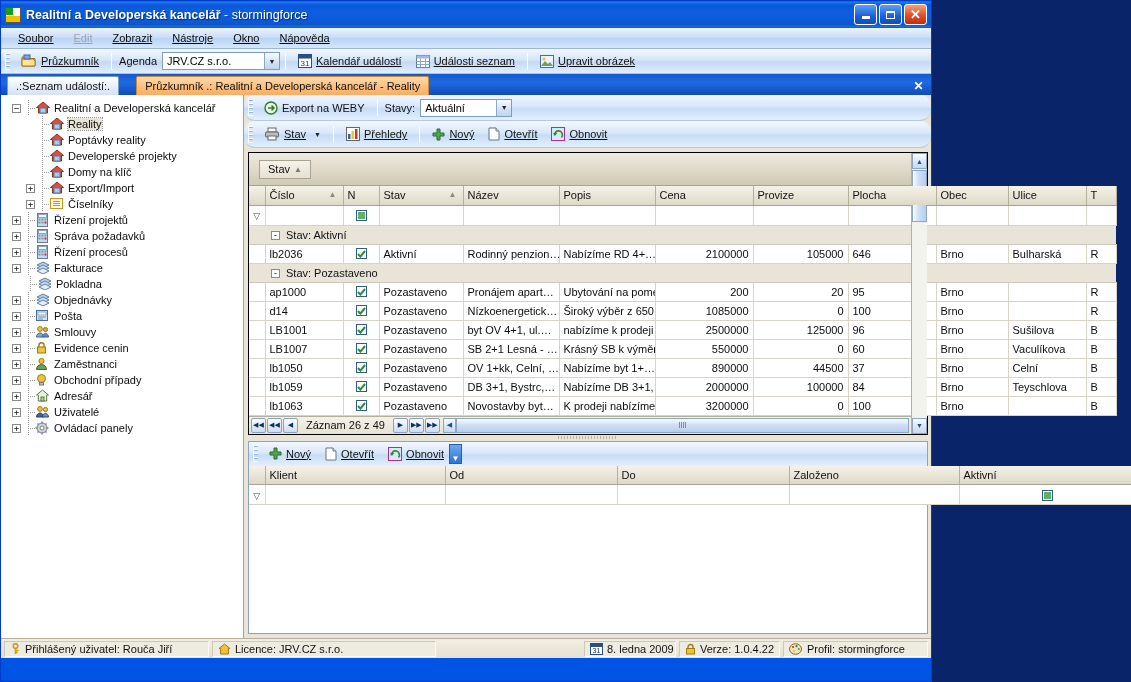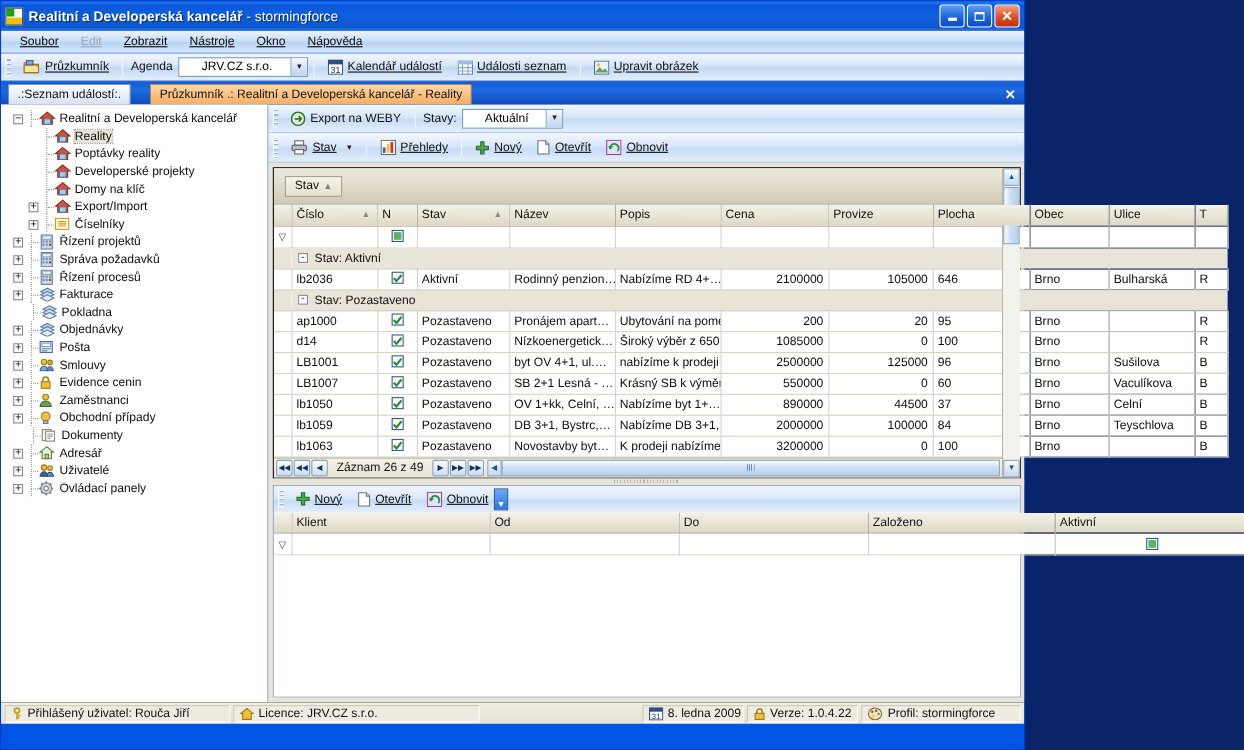--- a/index.html
+++ b/index.html
@@ -77,21 +77,21 @@
   }
   .tbar-sep { width:1px;height:17px;background:#b0c4df;margin:0 5px;
      border-right:1px solid #fdfdfe;}
   .tbar-label u{text-decoration:underline;margin-top:32px;}
   .tbar-txt { font-size:11px;color:#111;margin:0 5px 0 2px;white-space:nowrap;}
   .combo {
     display:flex;align-items:center;height:18px;background:#fff;
     border:1px solid #7d9db9;min-width:118px;font-size:11px;padding-left:4px;
     position:relative;
   }
-  .combo span.val{flex:1;white-space:nowrap;text-align:center;}
+  .combo span.val{flex:1;white-space:nowrap;}
   .combo .arrow{
     width:15px;height:16px;background:linear-gradient(to bottom,#f7fbff,#d3e3f6 55%,#bed5ef);
     border-left:1px solid #8aa7c4;display:flex;align-items:center;justify-content:center;
     font-size:7px;color:#222;
   }
 
   
   .ico{display:inline-block;flex:0 0 auto;line-height:0;}
 
   
@@ -139,21 +139,21 @@
   .dots::before{content:'';position:absolute;left:4px;top:0;bottom:0;width:1px;
      background:repeating-linear-gradient(to bottom,#9a9a9a 0 1px,transparent 1px 2px);}
   .dots.h::after{content:'';position:absolute;left:4px;top:8px;width:7px;height:1px;
      background:repeating-linear-gradient(to right,#9a9a9a 0 1px,transparent 1px 2px);}
 
   
   .rightpanel { flex:1; display:flex; flex-direction:column; background:#e8e4d8; min-width:0;}
   .subtoolbar {
     height:26px;display:flex;align-items:center;
     background:linear-gradient(to bottom,#f2f7fe,#d9e7fa 45%,#c7dcf5 55%,#e4effd);
-    border-bottom:1px solid #b5c9e2;padding-left:3px;
+    border-bottom:1px solid #b5c9e2;padding-left:3px;border-radius:11px;
   }
   .subtoolbar2 { height:27px; }
 
   
   .gridwrap { margin:4px 3px 0 4px; flex:0 0 auto; border:1px solid #000000; background:#fff;
      display:flex; min-width:0; }
   .gridmain { flex:1; min-width:0; display:flex; flex-direction:column;}
   .groupbar {
     height:33px;background:linear-gradient(to bottom,#eeeade,#dcd7c6 60%,#cfc9b6);
     border-bottom:1px solid #a9a394;display:flex;align-items:center;padding-left:10px;
@@ -555,29 +555,20 @@
       <div class="tnode" style="padding-left:11px">
         <div class="tbox">+</div>
         <div class="dots h"></div>
         <span class="ico t-ico"><svg width="13" height="13" viewBox="0 0 13 13">
               <circle cx="6.5" cy="5.5" r="4" fill="#f2c13a" stroke="#a07b14"></circle>
               <rect x="4.5" y="9.5" width="4" height="2.5" fill="#bdbdbd" stroke="#777"></rect>
             </svg></span>
         <span class="tlabel">Obchodní případy</span>
       </div>
 
-      <div class="tnode" style="padding-left:25px">
-        <div class="dots h"></div>
-        <span class="ico t-ico"><svg width="15" height="13" viewBox="0 0 15 13">
-              <rect x="1.5" y="1.5" width="8" height="10" fill="#f4f4f0" stroke="#8a8a7a"></rect>
-              <rect x="4.5" y="3" width="8" height="9" fill="#fff" stroke="#8a8a7a"></rect>
-              <path d="M6 5.5h5M6 7.5h5M6 9.5h3" stroke="#9a9a8a"></path>
-            </svg></span>
-        <span class="tlabel">Dokumenty</span>
-      </div>
 
       <div class="tnode" style="padding-left:11px">
         <div class="tbox">+</div>
         <div class="dots h"></div>
         <span class="ico t-ico"><svg width="15" height="13" viewBox="0 0 15 13">
               <path d="M7.5 1L1.5 6h1.8v6h8.4V6h1.8z" fill="#e8f0dc" stroke="#5d7a3f"></path>
               <rect x="6" y="8" width="3" height="4" fill="#b6cfa0" stroke="#5d7a3f"></rect>
             </svg></span>
         <span class="tlabel">Adresář</span>
       </div>

